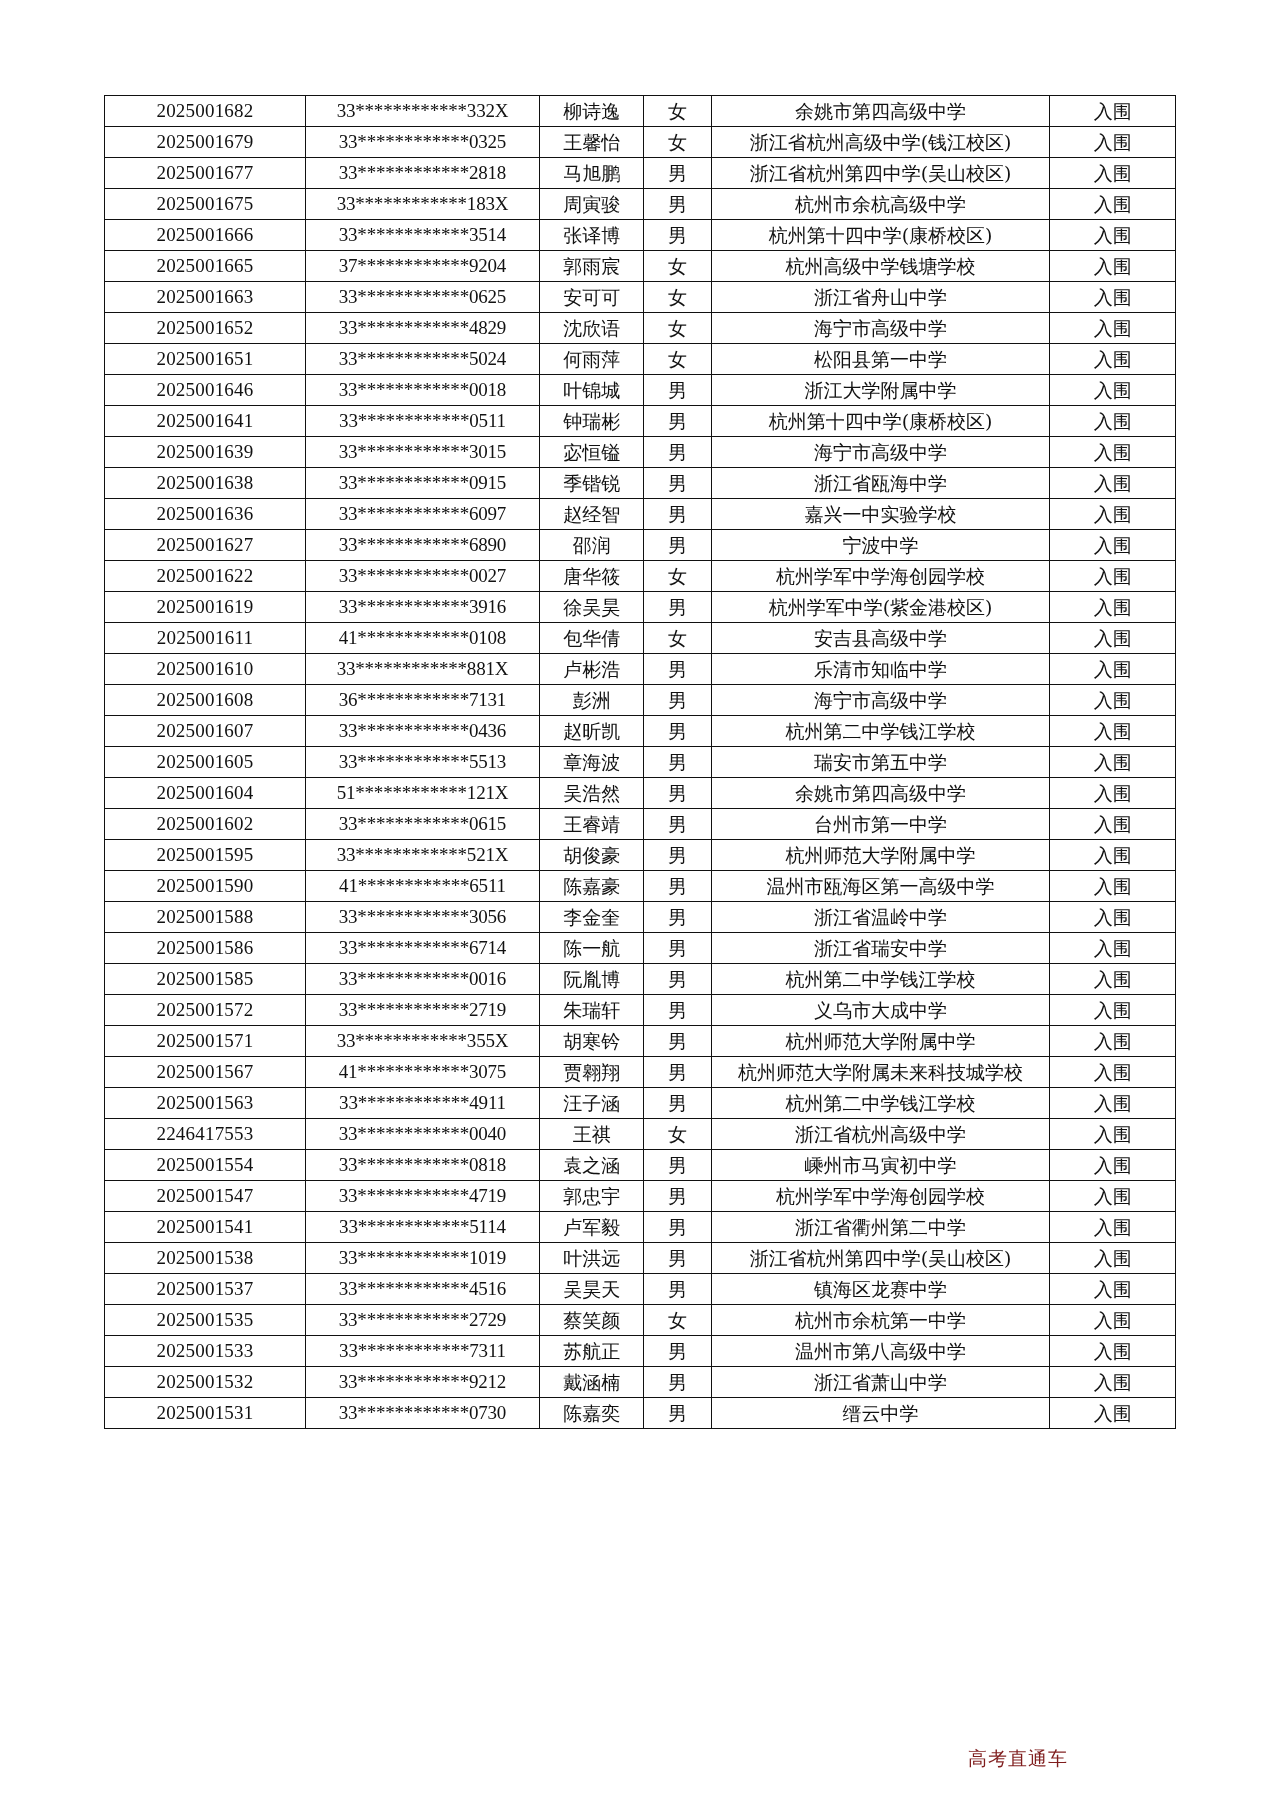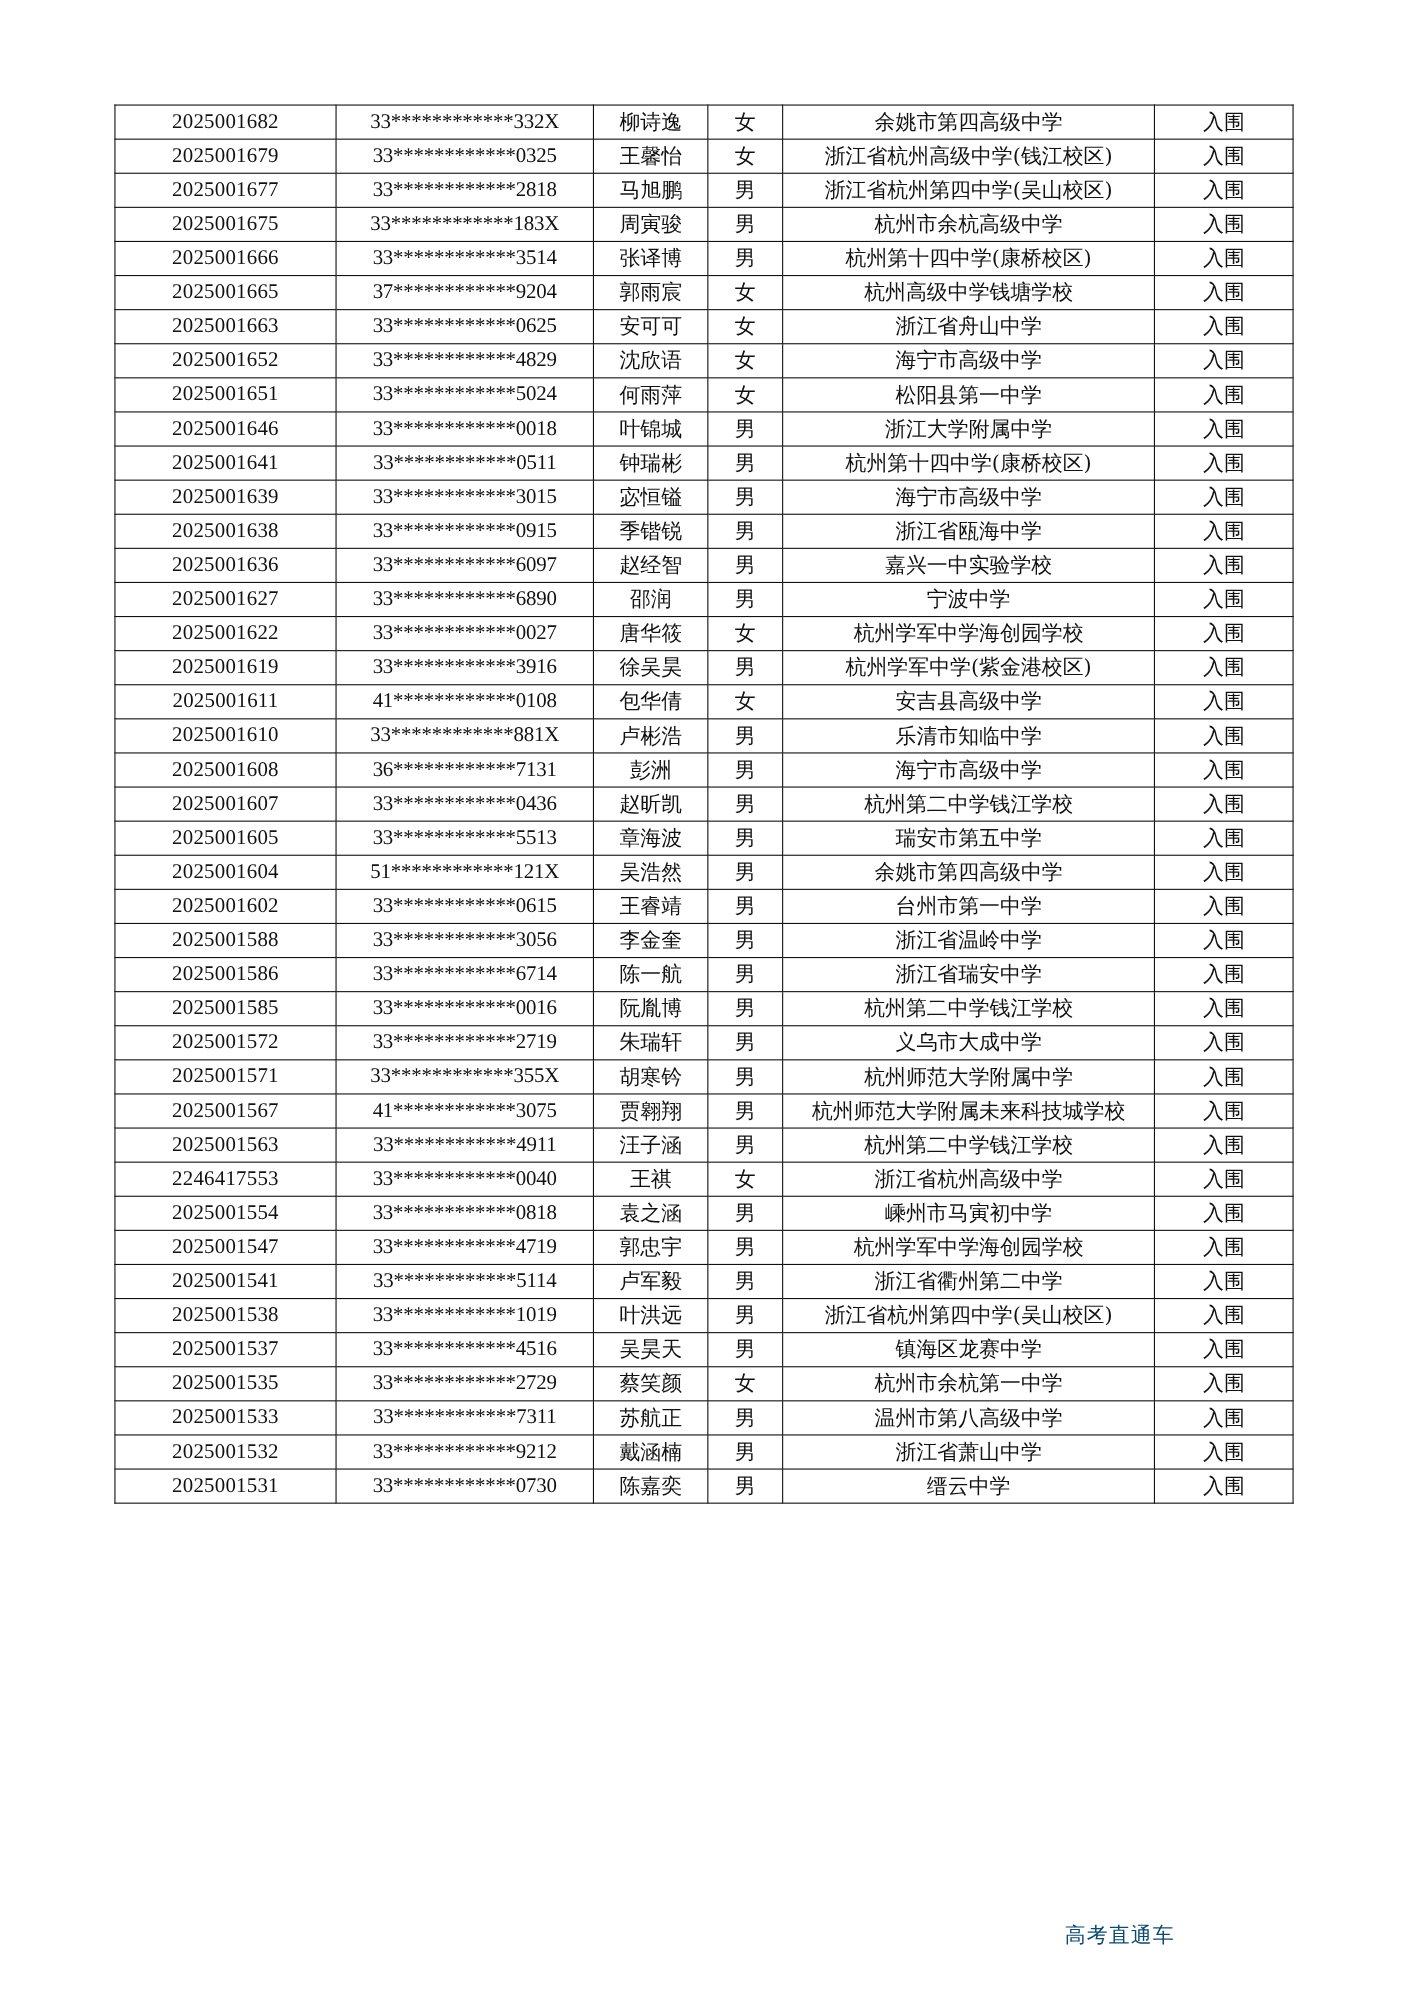--- a/index.html
+++ b/index.html
@@ -47,21 +47,21 @@
   td.c-school    { width: 310px; }
   td.c-status    { width: 112px; }
 
   .cjk { font-family: "DejaVu Serif", "Liberation Serif", serif; }
 
   .watermark {
     position: absolute;
     right: 104px;
     bottom: 38px;
     font-size: 19px;
-    color: #0c4a6e;
+    color: #7f1d1d;
     font-family: "DejaVu Serif", "Liberation Serif", serif;
     letter-spacing: 1px;
     user-select: none;
   }
 </style>
 </head>
 <body>
 
 <div class="page">
   <table class="roster">
@@ -252,20 +252,36 @@
         </tr>
         <tr>
           <td class="c-id">2025001602</td>
           <td class="c-idcard">33************0615</td>
           <td class="c-name cjk">王睿靖</td>
           <td class="c-gender cjk">男</td>
           <td class="c-school cjk">台州市第一中学</td>
           <td class="c-status cjk">入围</td>
         </tr>
         <tr>
+          <td class="c-id">2025001595</td>
+          <td class="c-idcard">33************521X</td>
+          <td class="c-name cjk">胡俊豪</td>
+          <td class="c-gender cjk">男</td>
+          <td class="c-school cjk">杭州师范大学附属中学</td>
+          <td class="c-status cjk">入围</td>
+        </tr>
+        <tr>
+          <td class="c-id">2025001590</td>
+          <td class="c-idcard">41************6511</td>
+          <td class="c-name cjk">陈嘉豪</td>
+          <td class="c-gender cjk">男</td>
+          <td class="c-school cjk">温州市瓯海区第一高级中学</td>
+          <td class="c-status cjk">入围</td>
+        </tr>
+        <tr>
           <td class="c-id">2025001588</td>
           <td class="c-idcard">33************3056</td>
           <td class="c-name cjk">李金奎</td>
           <td class="c-gender cjk">男</td>
           <td class="c-school cjk">浙江省温岭中学</td>
           <td class="c-status cjk">入围</td>
         </tr>
         <tr>
           <td class="c-id">2025001586</td>
           <td class="c-idcard">33************6714</td>

